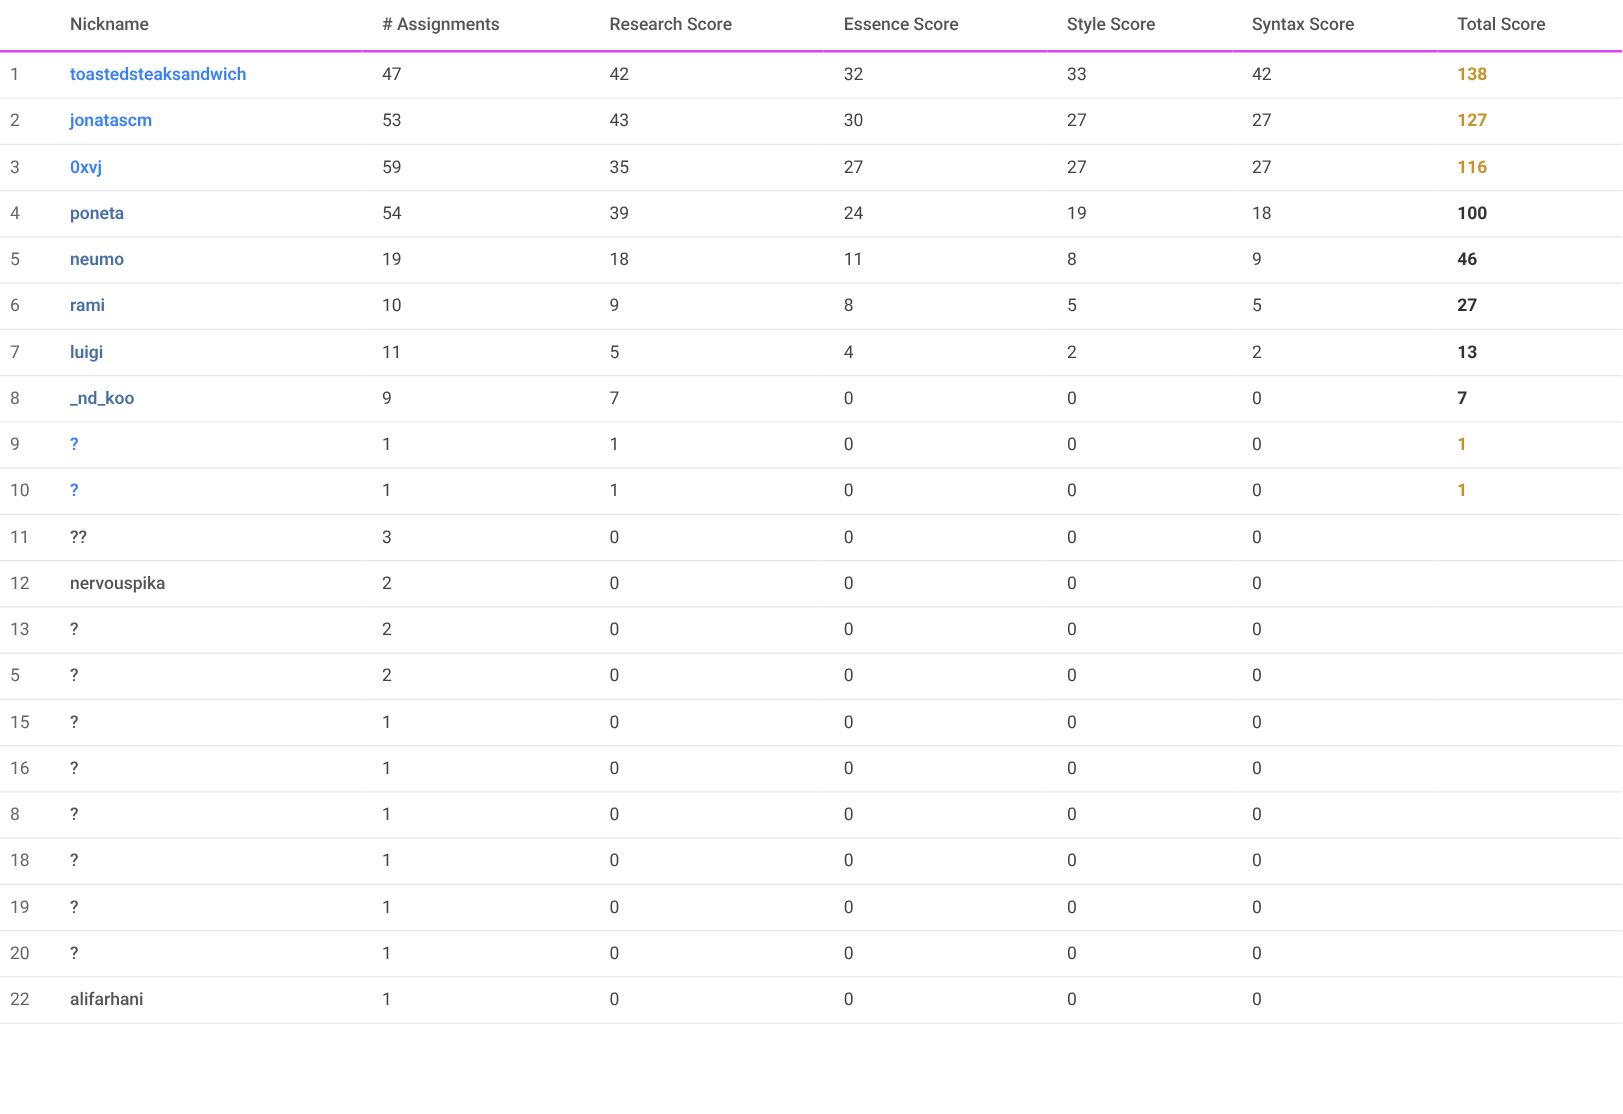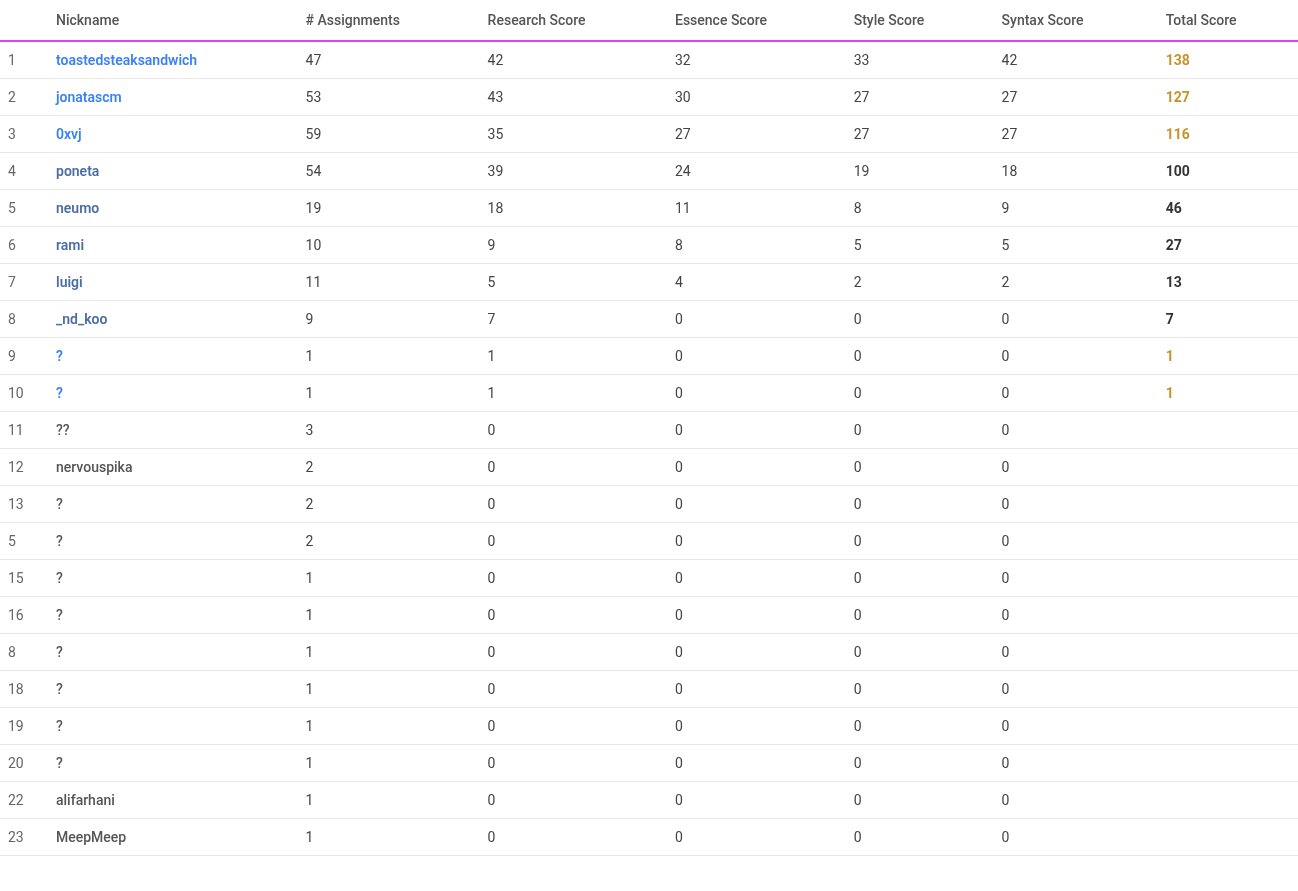--- a/index.html
+++ b/index.html
@@ -293,25 +293,15 @@
         <tr>
           <td>22</td>
           <td class="nickname-normal">alifarhani</td>
           <td>1</td>
           <td>0</td>
           <td>0</td>
           <td>0</td>
           <td>0</td>
           <td></td>
         </tr>
-        <tr>
-          <td>23</td>
-          <td class="nickname-normal">MeepMeep</td>
-          <td>1</td>
-          <td>0</td>
-          <td>0</td>
-          <td>0</td>
-          <td>0</td>
-          <td></td>
-        </tr>
       </tbody>
   </table>
 </div>
 
 </body></html>

